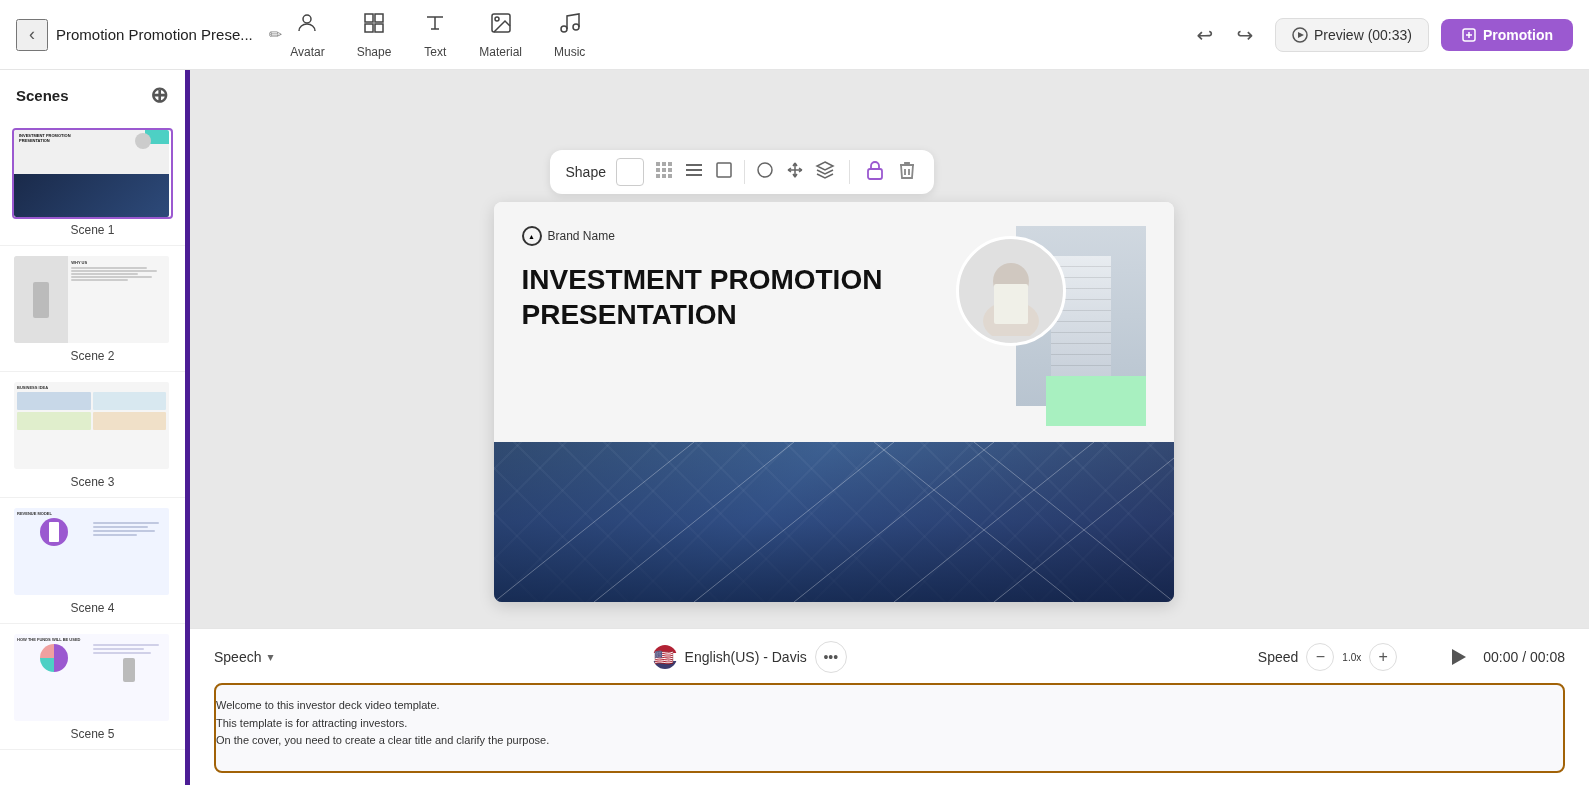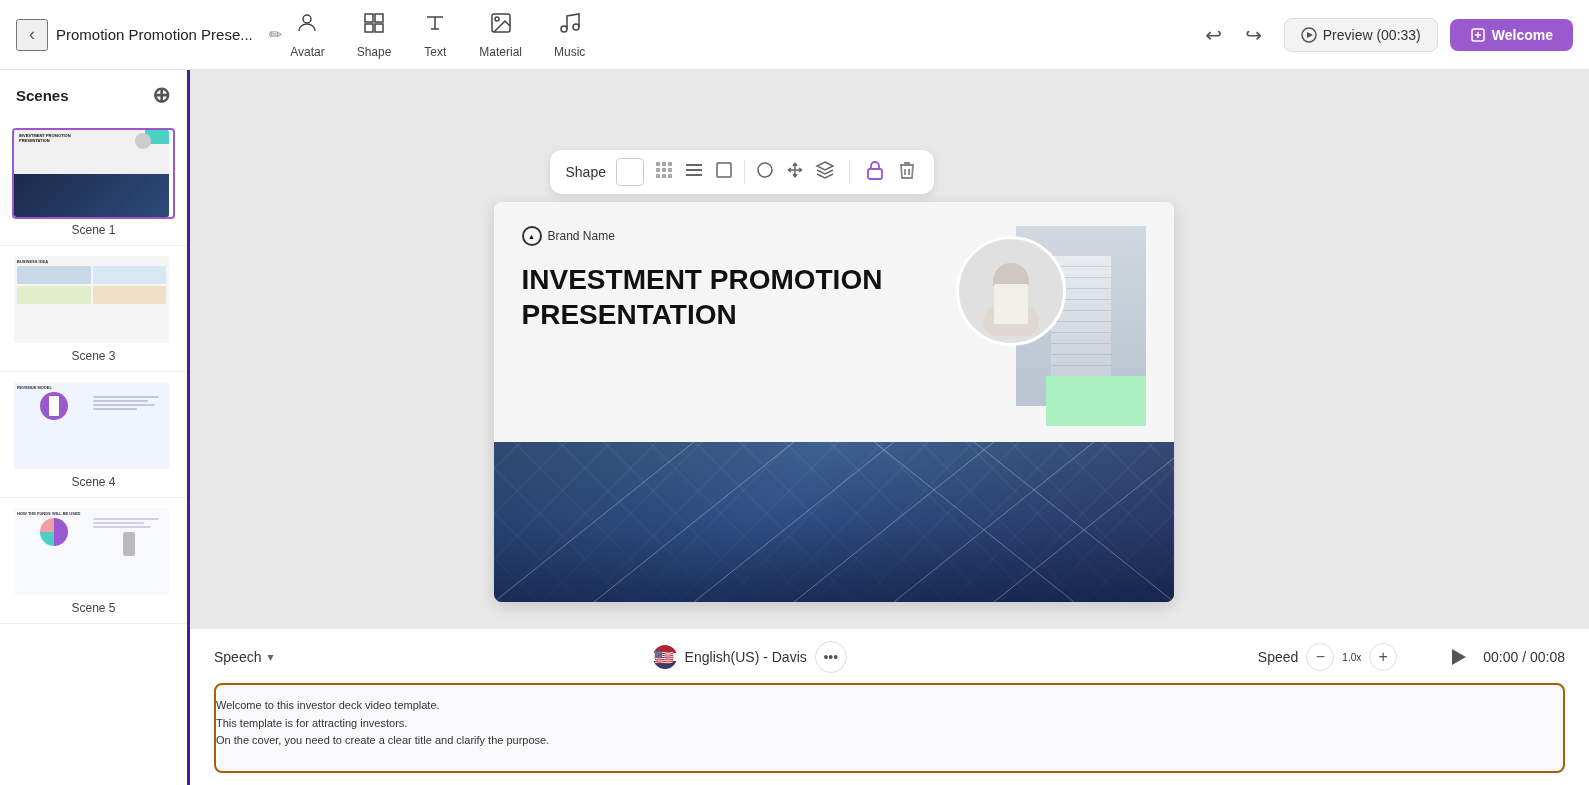--- a/index.html
+++ b/index.html
@@ -53,21 +53,21 @@
       padding: 8px 20px; cursor: pointer; font-size: 14px; color: #fff; font-weight: 600;
     }
 
     
     .main-layout {
       display: flex; flex: 1; overflow: hidden;
     }
 
     
     .sidebar {
-      width: 190px; background: #fff; border-right: 3px solid #4c1d95;
+      width: 190px; background: #fff; border-right: 5px solid #4c1d95;
       display: flex; flex-direction: column; overflow-y: auto; flex-shrink: 0;
     }
     .sidebar-header {
       display: flex; align-items: center; justify-content: space-between;
       padding: 12px 16px; font-size: 15px; font-weight: 600; color: #222;
     }
     .add-scene-btn { cursor: pointer; font-size: 22px; color: #555; }
     .scene-item {
       padding: 8px 12px; cursor: pointer; border-bottom: 1px solid #f0f0f0;
     }
@@ -341,21 +341,21 @@
           <circle cx="8" cy="8" r="7"></circle>
           <polygon points="6,5 12,8 6,11" fill="#555" stroke="none"></polygon>
         </svg>
       <span>Preview (00:33)</span>
     </button>
     <button class="generate-btn">
       <svg width="16" height="16" viewBox="0 0 16 16" fill="none" stroke="#fff" stroke-width="1.5">
           <rect x="2" y="2" width="12" height="12" rx="2"></rect>
           <path d="M5 8h6M8 5v6"></path>
         </svg>
-      <span>Welcome</span>
+      <span>Promotion</span>
     </button>
   </div>
 </div>
 
 <div class="main-layout">
 
   <div class="sidebar">
     <div class="sidebar-header">
       <span>Scenes</span>
       <span class="add-scene-btn">⊕</span>
@@ -368,20 +368,38 @@
             <div class="thumb-title-tiny">INVESTMENT PROMOTION<br>PRESENTATION</div>
           </div>
           <div class="thumb-teal"></div>
           <div class="thumb-circle"></div>
           <div class="thumb-s1-bottom"></div>
         </div>
       </div>
       <div class="scene-label">Scene 1</div>
     </div>
 
+    <div class="scene-item">
+      <div class="scene-thumbnail-wrapper">
+        <div class="thumb-img thumb-s2">
+          <div class="thumb-s2-left">
+            <div class="thumb-s2-person"></div>
+          </div>
+          <div class="thumb-s2-right">
+            <div class="thumb-s2-why">WHY US</div>
+            <div class="thumb-s2-line" style="width:80%"></div>
+            <div class="thumb-s2-line" style="width:90%"></div>
+            <div class="thumb-s2-line" style="width:70%"></div>
+            <div class="thumb-s2-line" style="width:85%"></div>
+            <div class="thumb-s2-line" style="width:60%"></div>
+          </div>
+        </div>
+      </div>
+      <div class="scene-label">Scene 2</div>
+    </div>
 
     <div class="scene-item">
       <div class="scene-thumbnail-wrapper">
         <div class="thumb-img thumb-s3">
           <div class="thumb-s3-title">BUSINESS IDEA</div>
           <div class="thumb-s3-grid">
             <div class="thumb-s3-cell" style="background:#c8d8e8"></div>
             <div class="thumb-s3-cell" style="background:#d8e8f0"></div>
             <div class="thumb-s3-cell" style="background:#e0eecc"></div>
             <div class="thumb-s3-cell" style="background:#f0e0c8"></div>

